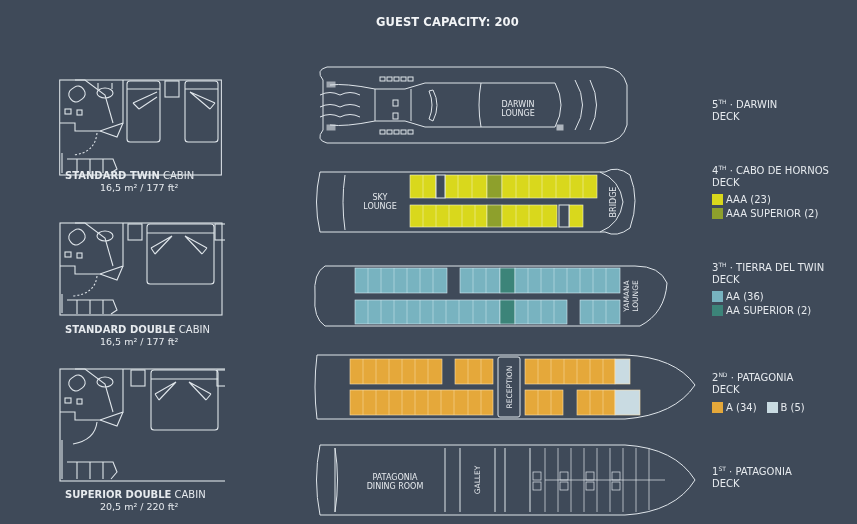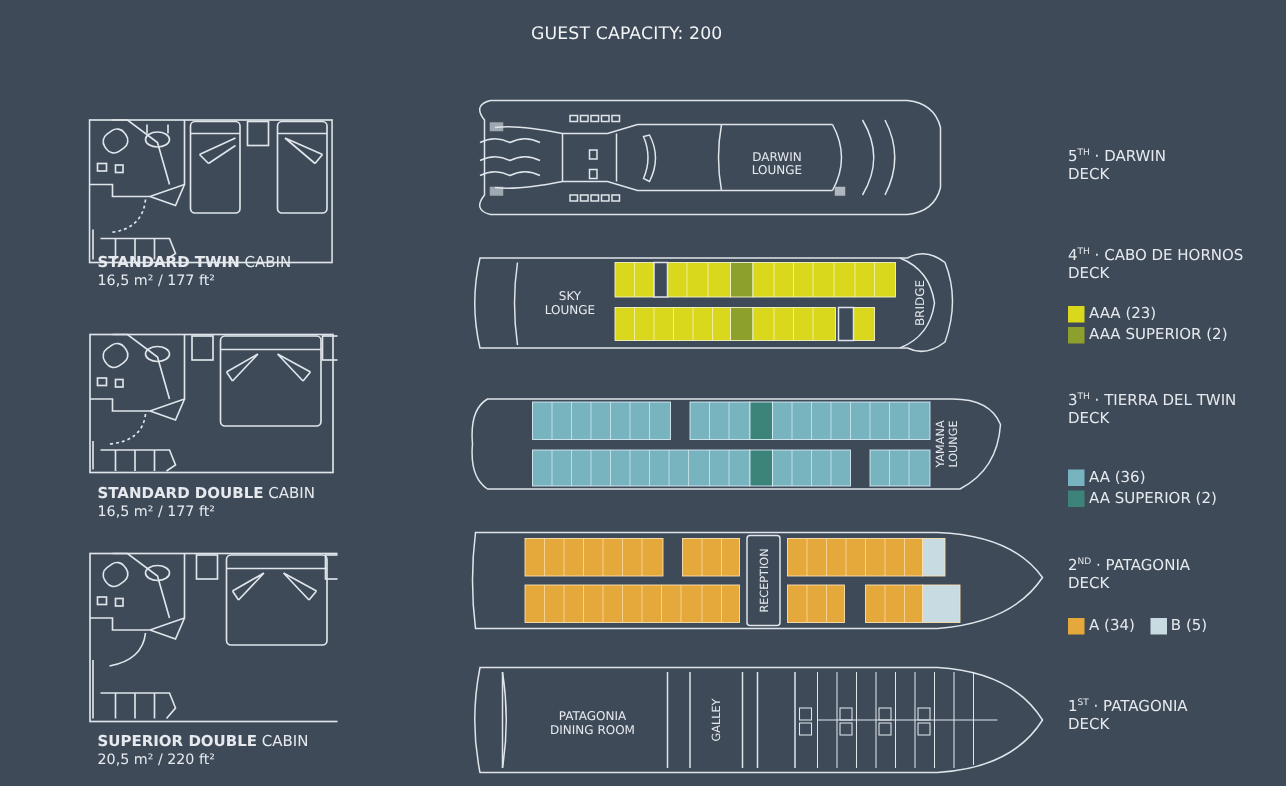--- a/index.html
+++ b/index.html
@@ -1,26 +1,26 @@
 <!DOCTYPE html>
 <html><head>
 <meta charset="utf-8">
 <style>
   html,body{margin:0;padding:0;}
   body{width:857px;height:524px;background:#3f4a59;position:relative;overflow:hidden;
        font-family:"DejaVu Sans","Liberation Sans",sans-serif;color:#e6eaee;}
   .abs{position:absolute;}
-  .header{left:354px;top:15px;font-weight:normal;font-size:11.5px;line-height:14px;letter-spacing:0.1px;color:#f2f4f6;}
+  .header{left:376px;top:15px;font-weight:bold;font-size:11.5px;line-height:14px;letter-spacing:0.1px;color:#f2f4f6;}
   .cabin-plan{position:absolute;}
   .cabin-caption{position:absolute;font-size:10px;line-height:12px;color:#e6eaee;}
   .cabin-caption .bold{font-weight:bold;}
-  .cabin-caption .size{font-size:9.5px;}
+  .cabin-caption .size{font-size:9.5px;margin-left:35px;}
   .deck-label{position:absolute;font-size:10px;line-height:12px;color:#e6eaee;}
   .deck-label sup{font-size:6px;vertical-align:4px;}
-  .legend{position:absolute;font-size:10px;line-height:13px;display:flex;flex-direction:column;gap:1px;margin-top:10px;}
+  .legend{position:absolute;font-size:10px;line-height:13px;display:flex;flex-direction:column;gap:1px;}
   .legend-row{display:flex;gap:10px;align-items:flex-start;}
   .legend-item{display:flex;align-items:center;gap:3px;}
   .sw{display:inline-block;width:11px;height:11px;}
   .deck{position:absolute;}
 </style>
 </head>
 <body>
 
 <div class="abs header">
   <div>GUEST CAPACITY: 200</div>
@@ -231,21 +231,21 @@
   <div class="legend-item">
       <span class="sw" style="background:#8ea02c"></span>
       <span>AAA SUPERIOR (2)</span>
     </div>
 </div>
 
 <div class="deck-label" style="left:712px;top:259px">
   <span>3</span><sup>TH</sup> · <span>TIERRA DEL TWIN</span><br>
   <span>DECK</span>
 </div>
-<div class="legend" style="left:712px;top:302px">
+<div class="legend" style="left:712px;top:290px">
   <div class="legend-item">
       <span class="sw" style="background:#78b3c0"></span>
       <span>AA (36)</span>
     </div>
   <div class="legend-item">
       <span class="sw" style="background:#3c8479"></span>
       <span>AA SUPERIOR (2)</span>
     </div>
 </div>
 

